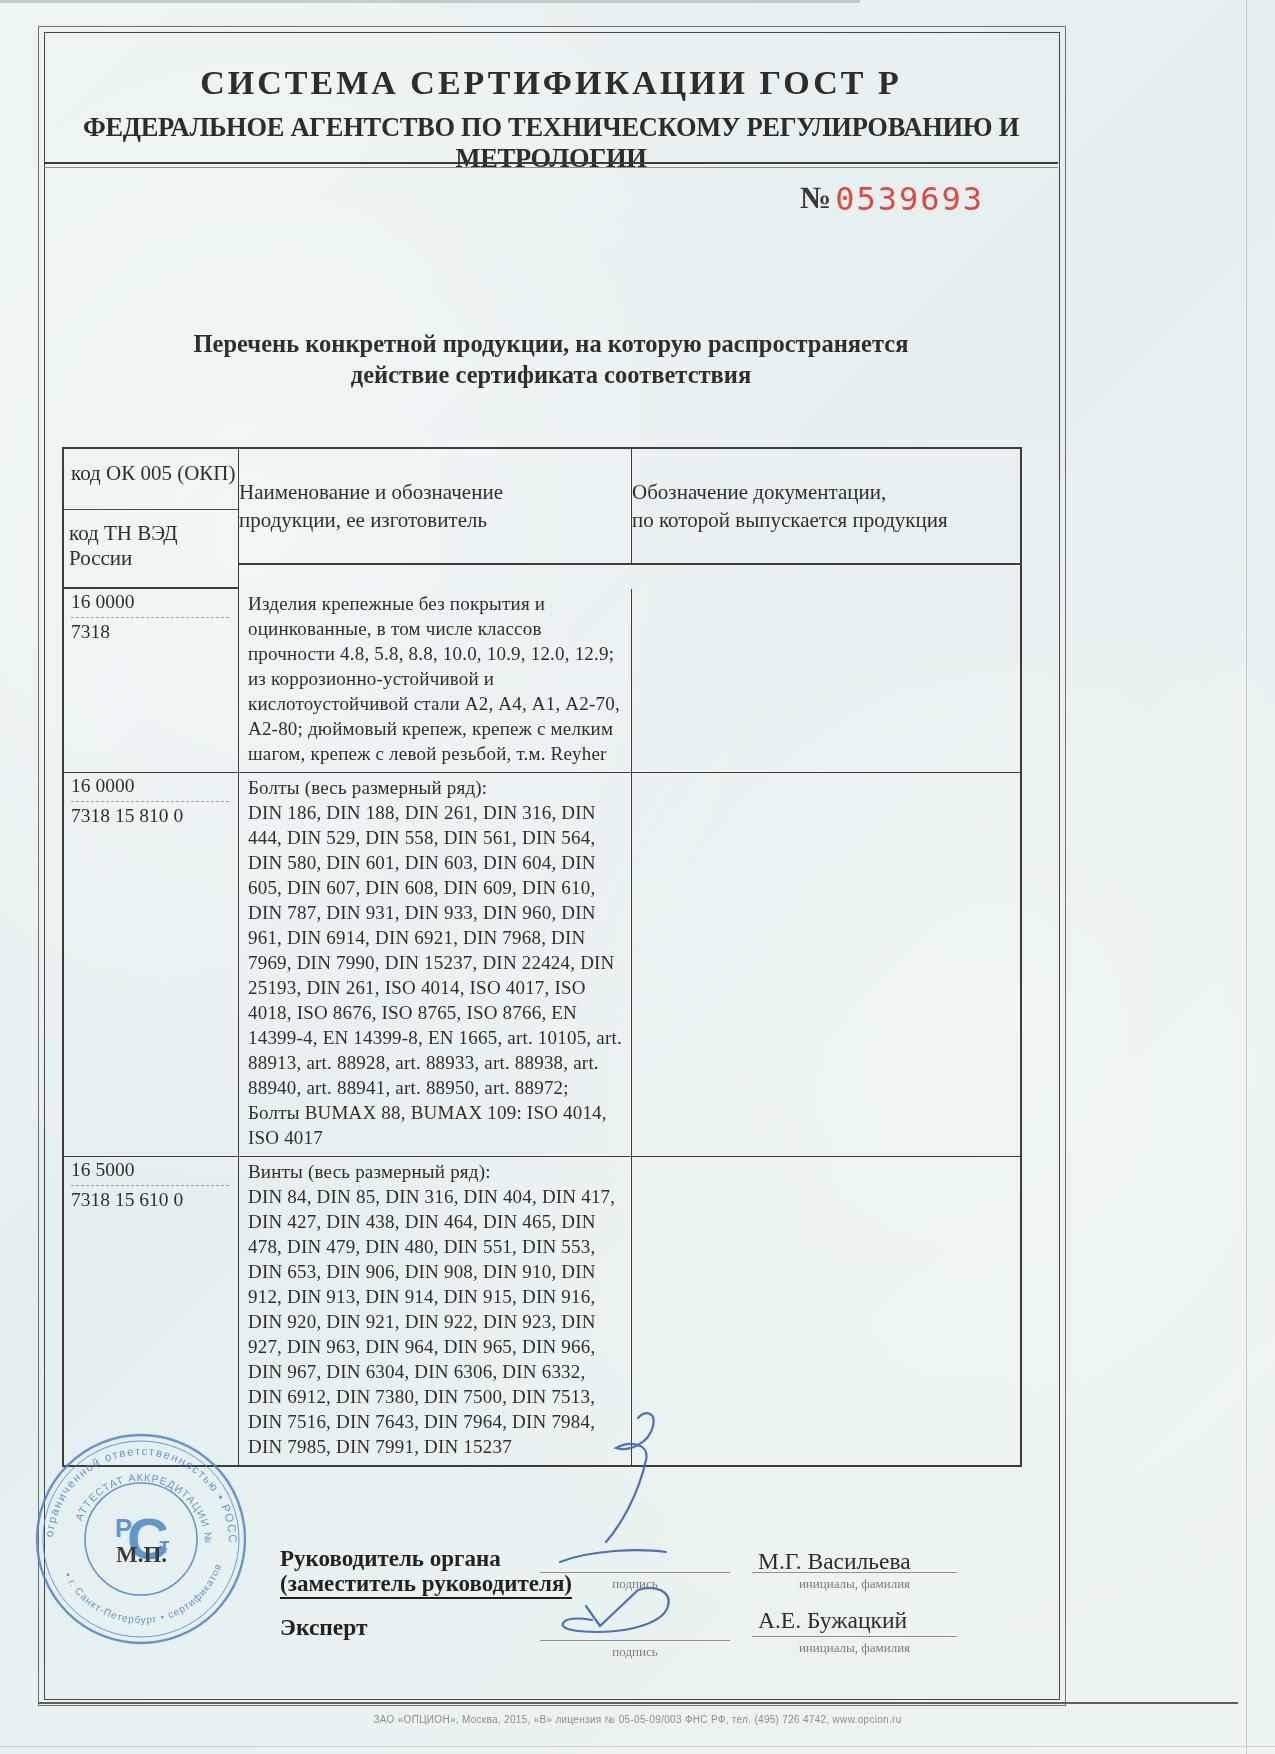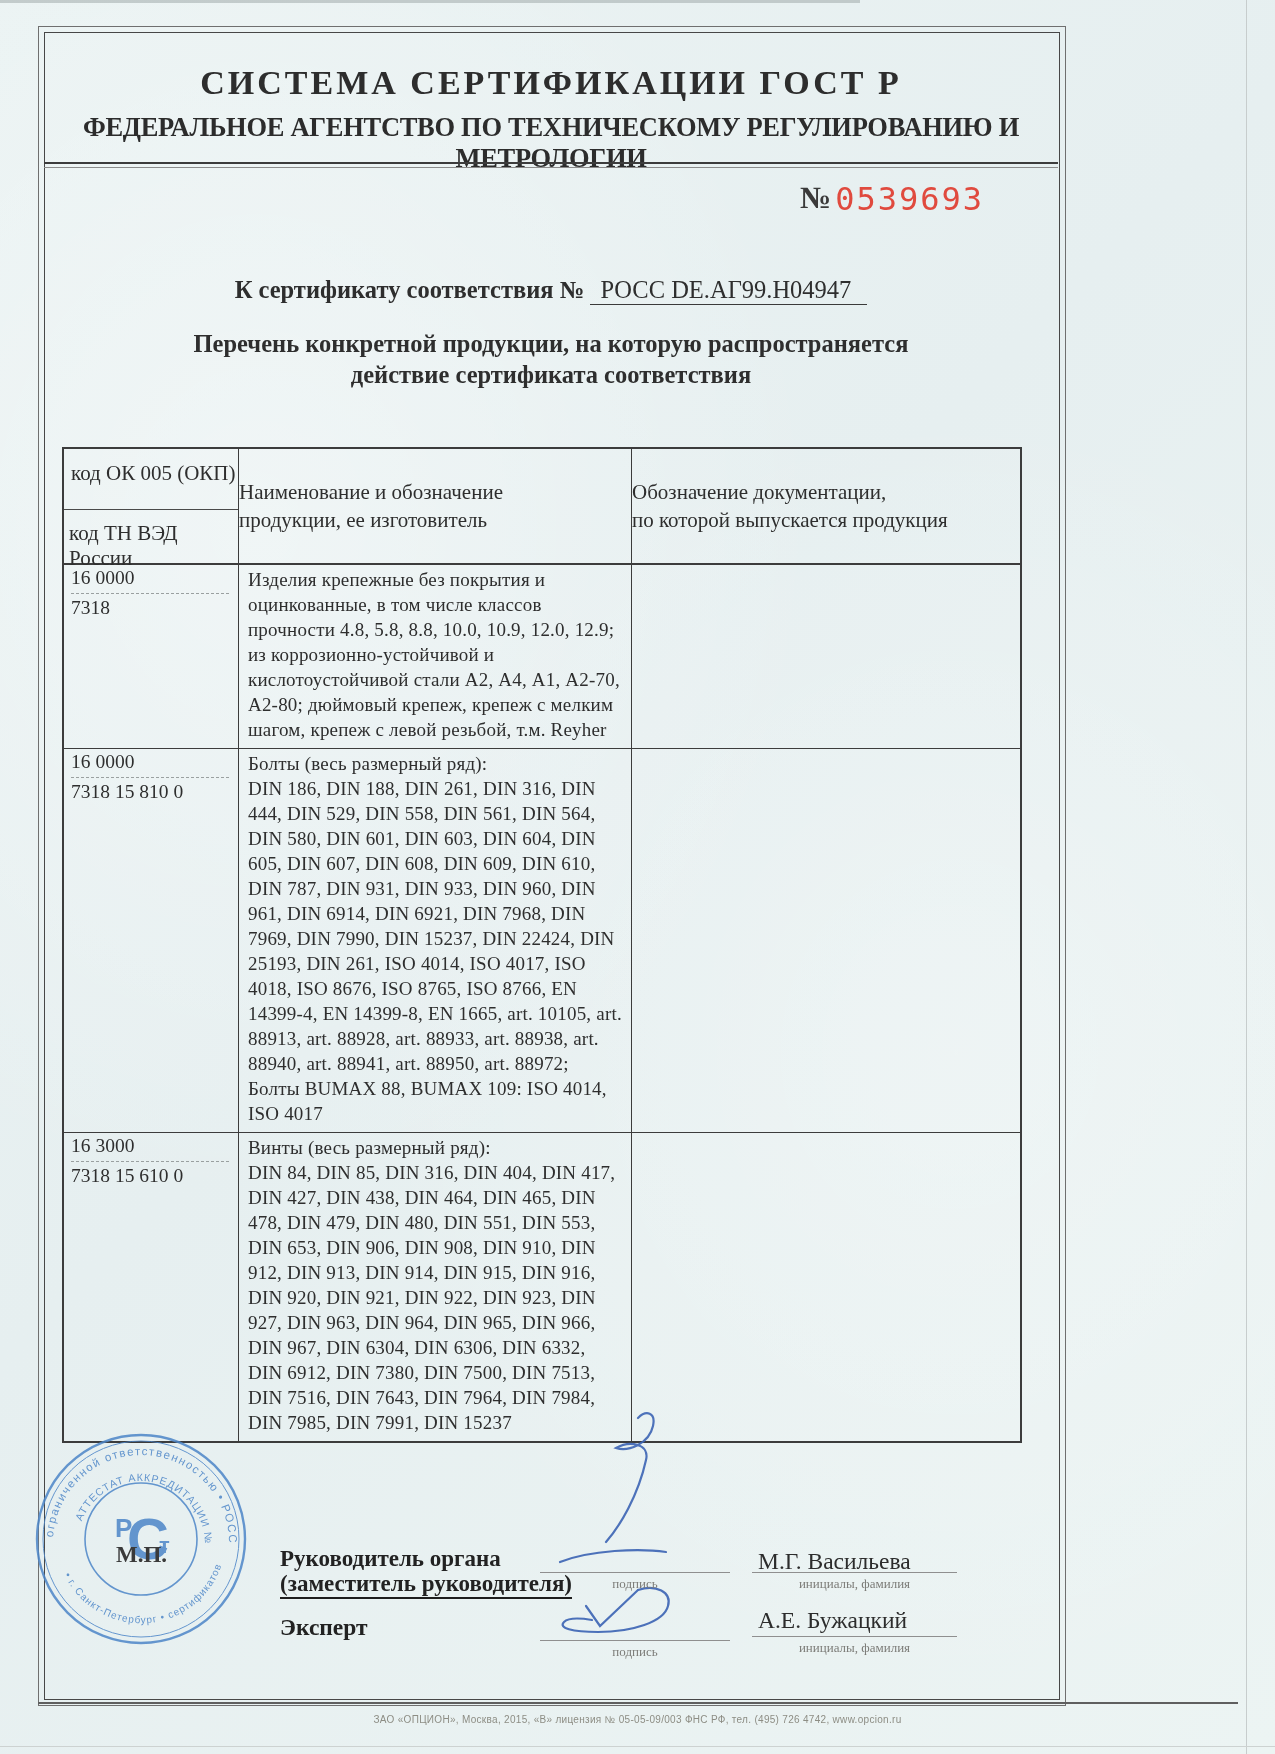--- a/index.html
+++ b/index.html
@@ -42,21 +42,21 @@
   
   .cert-table{
     left:62px;top:447px;width:956px;
     display:grid;grid-template-columns:175px 393px 388px;
     border:2px solid #3c3c3c;background:transparent;
   }
   .cell{box-sizing:border-box;}
   .c1,.c2{border-right:1.5px solid #3c3c3c;}
   .hdr{border-bottom:2.2px solid #3c3c3c;}
   .rowline{border-bottom:1.5px solid #3c3c3c;}
-  .hdr-c1{position:relative;height:116px;font-size:21px;}
+  .hdr-c1{position:relative;height:140px;font-size:21px;}
   .hdr-c1 .t{position:absolute;left:7px;top:12px;}
   .hdr-c1 .sep{position:absolute;left:0;top:60px;width:100%;border-top:1.2px solid #4a4a4a;}
   .hdr-c1 .b{position:absolute;left:5px;top:72px;}
   .hdr-mid{display:flex;flex-direction:column;justify-content:center;align-items:flex-start;height:116px;font-size:21px;line-height:28px;text-align:center;}
   .code-cell{padding:1px 6px 4px 7px;font-size:19.5px;line-height:24px;}
   .code-top{display:block;border-bottom:1.2px dashed #9aa0a0;padding-bottom:3px;margin-bottom:2px;width:98%;}
   .desc-cell{padding:2px 8px 6px 9px;font-size:19px;line-height:25px;letter-spacing:.2px;}
   .desc-intro{display:block;}
   .desc-intro:empty{display:none;}
   .r1{min-height:184px;}
@@ -103,24 +103,20 @@
   <div class="abs centerband sys-title">СИСТЕМА СЕРТИФИКАЦИИ ГОСТ Р</div>
   <div class="abs centerband agency">ФЕДЕРАЛЬНОЕ АГЕНТСТВО ПО ТЕХНИЧЕСКОМУ РЕГУЛИРОВАНИЮ И МЕТРОЛОГИИ</div>
   <div class="abs header-rule"></div>
 
   <div class="abs formno">
     <span class="nsign">№</span>
     <span class="digits">0539693</span>
   </div>
 
 
-  <div class="abs centerband cert-line">
-    <span class="lbl">К сертификату соответствия №</span>
-    <span class="num">РОСС DE.АГ99.Н04947</span>
-  </div>
 
   <div class="abs centerband purpose">
     <div>Перечень конкретной продукции,  на которую распространяется</div>
     <div>действие сертификата соответствия</div>
   </div>
 
   <div class="abs cert-table">
 
     <div class="cell c1 hdr hdr-c1">
       <span class="t">код ОК 005 (ОКП)</span>
@@ -154,21 +150,21 @@
     </div>
     <div class="cell c2 rowline desc-cell r2">
       <span class="desc-intro">Болты (весь размерный ряд):</span>
       <span>DIN 186, DIN 188, DIN 261, DIN 316, DIN 444, DIN 529, DIN 558, DIN 561, DIN 564, DIN 580, DIN 601, DIN 603, DIN 604, DIN 605, DIN 607, DIN 608, DIN 609, DIN 610, DIN 787, DIN 931, DIN 933, DIN 960, DIN 961, DIN 6914, DIN 6921, DIN 7968, DIN 7969, DIN 7990, DIN 15237, DIN 22424, DIN 25193, DIN 261, ISO 4014, ISO 4017, ISO 4018, ISO 8676, ISO 8765, ISO 8766,  EN 14399-4, EN 14399-8, EN 1665, art. 10105, art. 88913, art. 88928, art. 88933, art. 88938, art. 88940,  art. 88941, art. 88950, art. 88972; Болты BUMAX 88, BUMAX 109: ISO 4014, ISO 4017</span>
     </div>
     <div class="cell rowline desc-cell r2">
       <span></span>
     </div>
 
     <div class="cell c1 code-cell r3">
-      <span class="code-top">16 3000</span>
+      <span class="code-top">16 5000</span>
       <span>7318 15 610 0</span>
     </div>
     <div class="cell c2 desc-cell r3">
       <span class="desc-intro">Винты (весь размерный ряд):</span>
       <span>DIN 84, DIN 85, DIN 316, DIN 404, DIN 417, DIN 427, DIN 438, DIN 464, DIN 465, DIN 478, DIN 479, DIN 480, DIN 551, DIN 553, DIN 653, DIN 906, DIN 908, DIN 910, DIN 912, DIN 913, DIN 914, DIN 915, DIN 916, DIN 920, DIN 921, DIN 922, DIN 923, DIN 927, DIN 963, DIN 964, DIN 965, DIN 966, DIN 967, DIN 6304, DIN 6306, DIN 6332, DIN 6912, DIN 7380, DIN 7500, DIN 7513, DIN 7516,  DIN 7643, DIN 7964, DIN 7984, DIN 7985, DIN 7991, DIN 15237</span>
     </div>
     <div class="cell desc-cell r3">
       <span></span>
     </div>
   </div>

